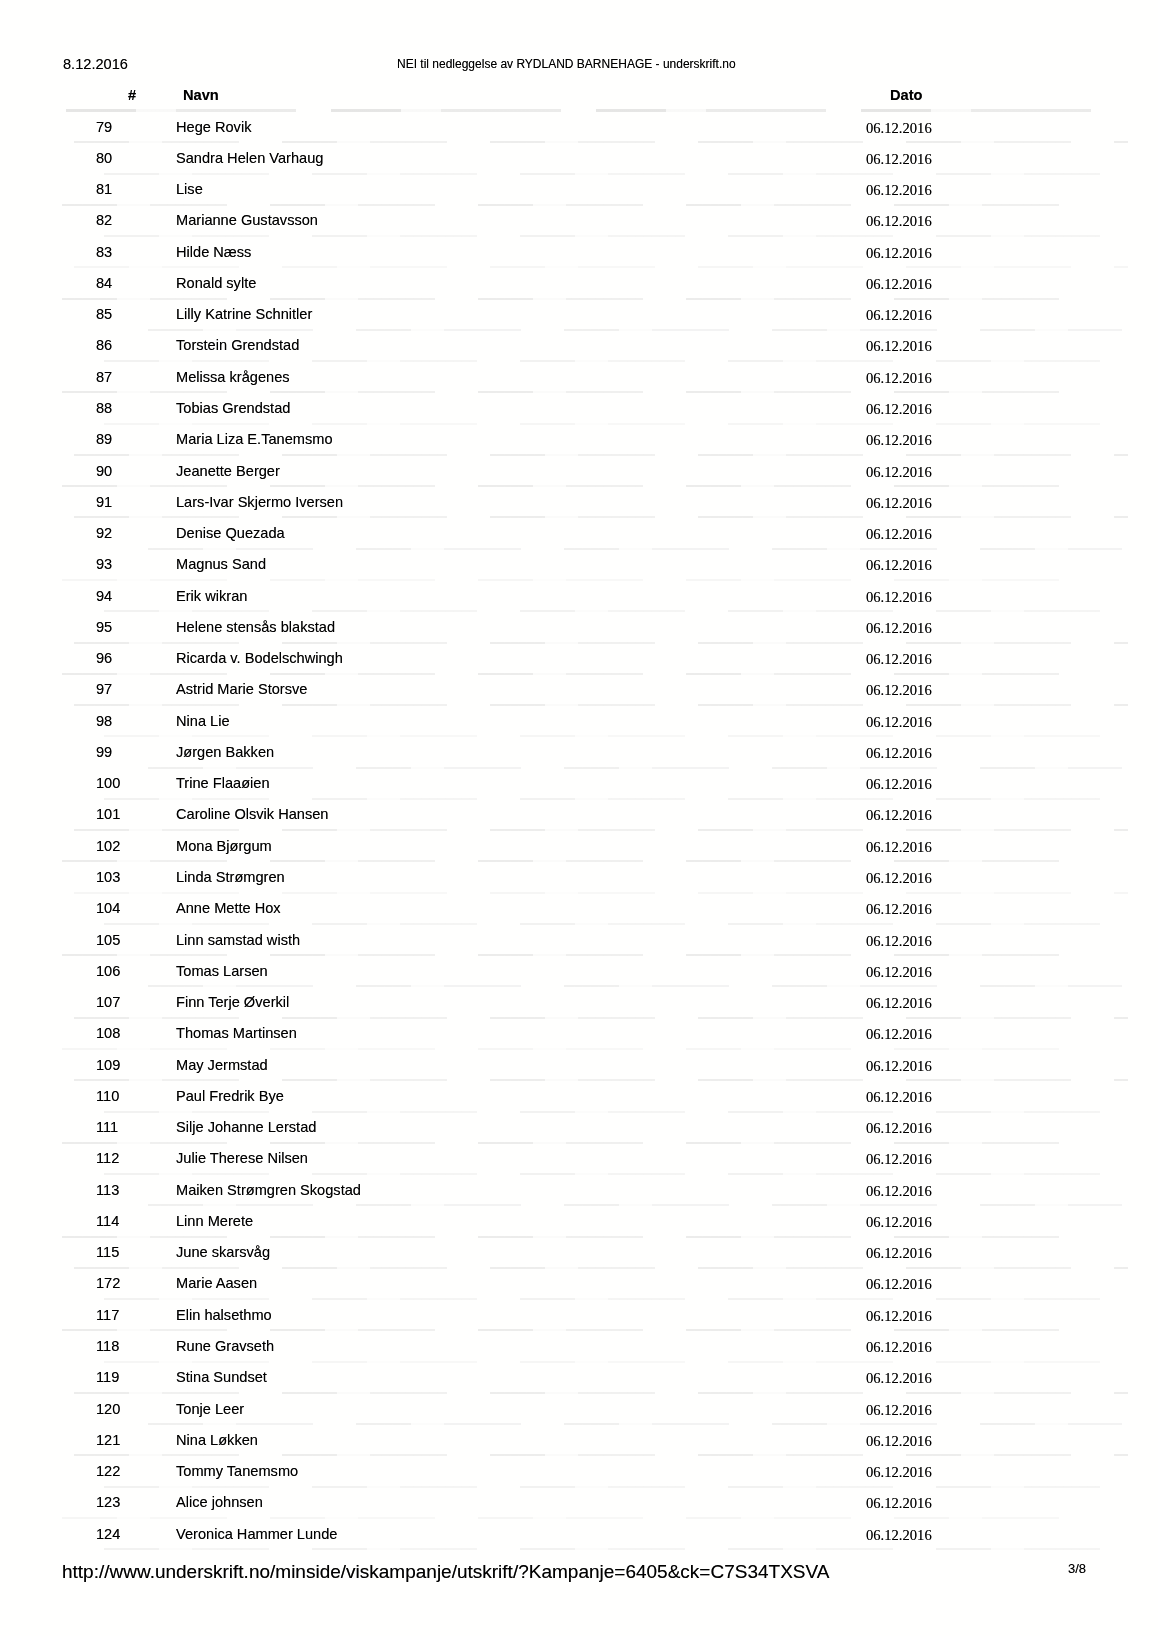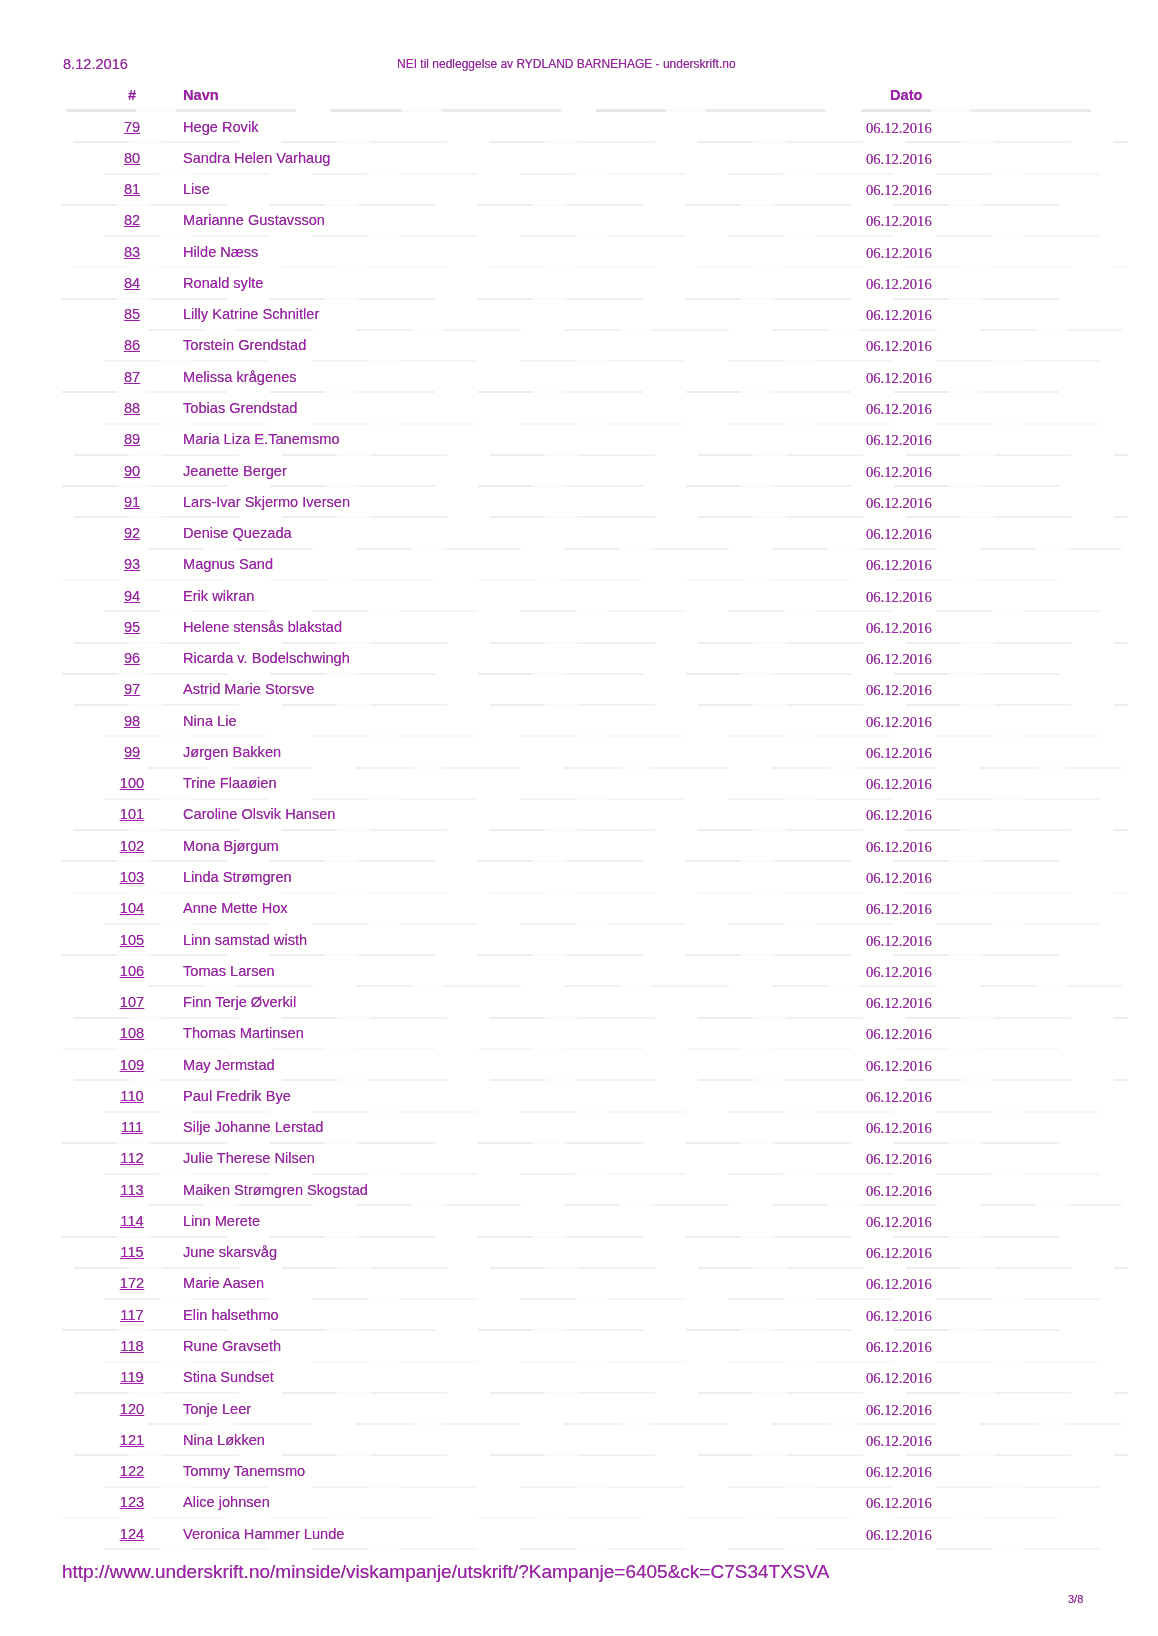--- a/index.html
+++ b/index.html
@@ -7,21 +7,21 @@
     padding: 0;
     background: #ffffff;
   }
   .page {
     position: relative;
     width: 1158px;
     height: 1636px;
     background: #fffffe;
     overflow: hidden;
     font-family: "Liberation Sans", "DejaVu Sans", sans-serif;
-    color: #a21caf;
+    color: #000000;
     text-shadow: 0 0 0.45px rgba(20,20,20,0.55);
   }
 
   
   .doc-date {
     position: absolute;
     left: 63px;
     top: 56px;
     font-size: 14.6px;
     line-height: 16px;
@@ -86,26 +86,24 @@
   .row {
     position: relative;
     height: 31.28px;
     display: flex;
     align-items: center;
     font-size: 14.6px;
   }
   .cell-num {
     width: 72px;
     margin-left: 96px;
-    text-align: center;
     flex: none;
-    text-decoration: underline;
   }
   .cell-name {
-    margin-left: 15px;
+    margin-left: 8px;
     white-space: nowrap;
   }
   .cell-date {
     position: absolute;
     left: 866px;
     top: 50%;
     transform: translateY(-44%);
     white-space: nowrap;
     font-family: Liberation Serif, serif;
   }
@@ -136,23 +134,22 @@
     position: absolute;
     left: 62px;
     top: 1561px;
     font-size: 19px;
     white-space: nowrap;
   }
   .footer-page {
     position: absolute;
     left: 1068px;
     top: 1561px;
-    font-size: 11px;
-    white-space: nowrap;
-    margin-top: 32px;
+    font-size: 13px;
+    white-space: nowrap;
   }
 </style>
 </head>
 <body>
 
 <div class="page">
 
   <div class="doc-date">8.12.2016</div>
 
   <div class="doc-title">NEI til nedleggelse av RYDLAND BARNEHAGE - underskrift.no</div>

